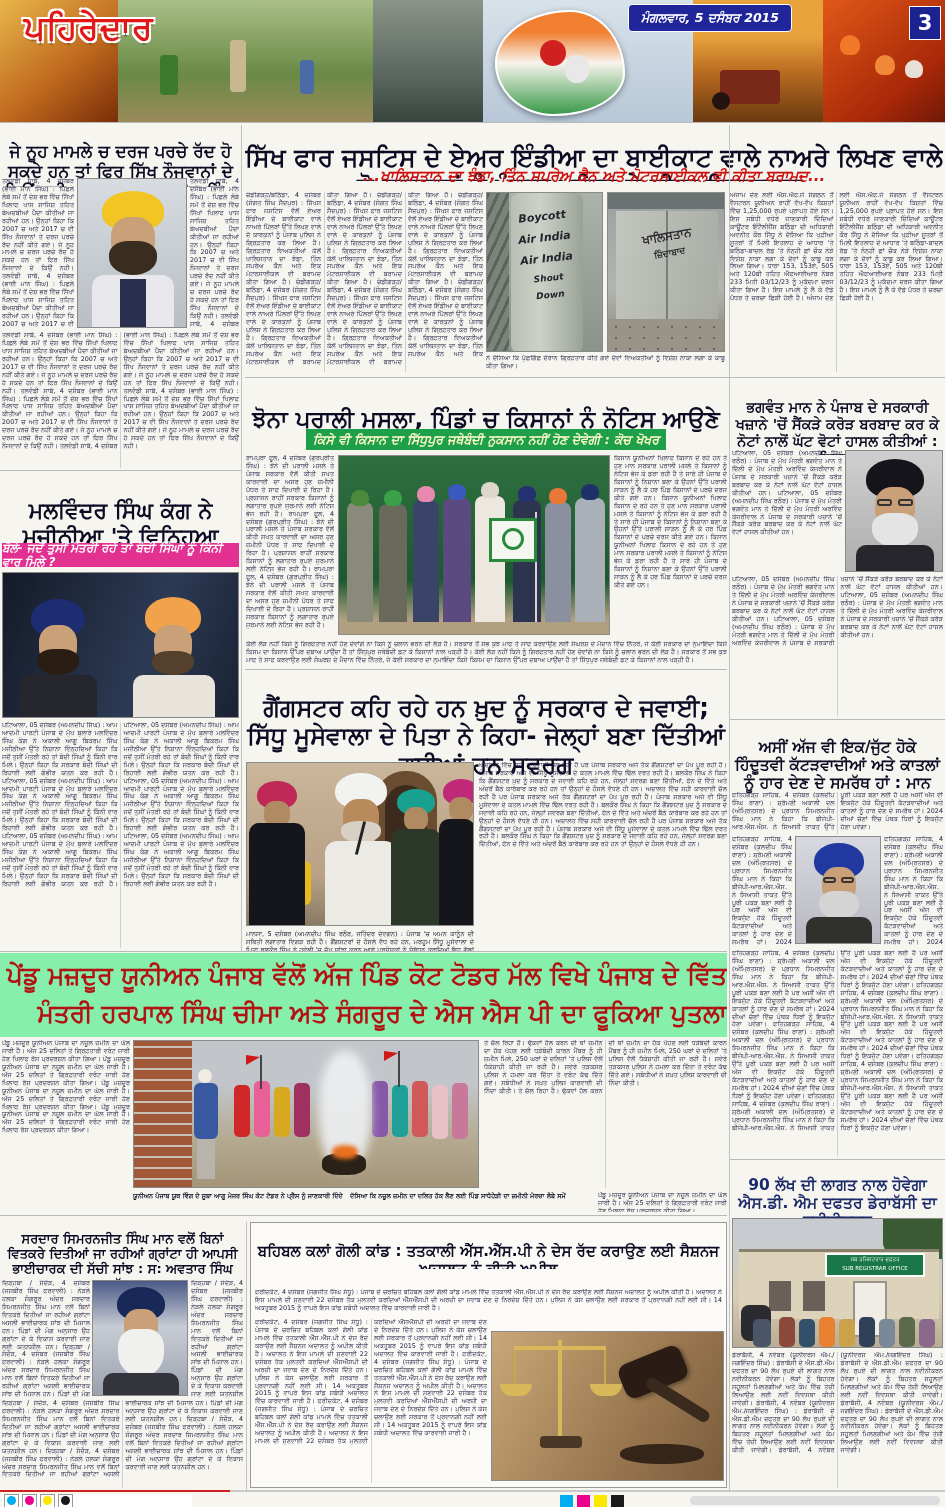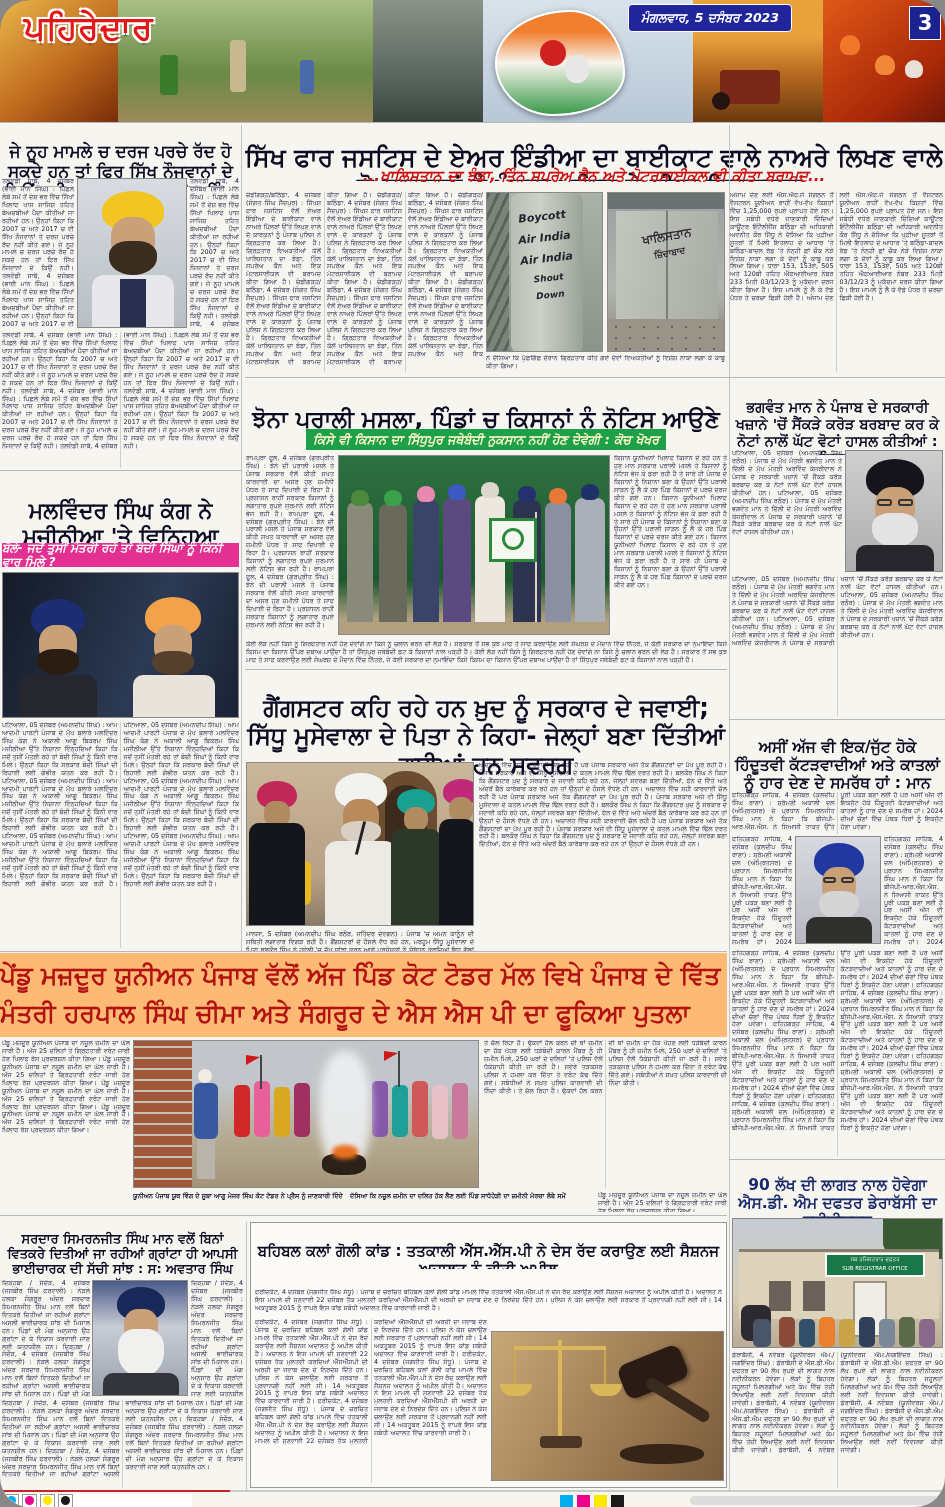--- a/index.html
+++ b/index.html
@@ -1,38 +1,38 @@
 <!DOCTYPE html>
 <html><head>
 <meta charset="utf-8">
 <style>
   html,body{margin:0;padding:0;background:#888;}
   .page{position:relative;width:945px;height:1507px;margin:0 auto;background:#f7f5ef;overflow:hidden;
-        font-family:"DejaVu Sans","Liberation Sans",sans-serif;color:#14143a;border-radius:30px;}
+        font-family:"DejaVu Sans","Liberation Sans",sans-serif;color:#14143a;}
   .abs{position:absolute;box-sizing:border-box;}
   .hl{font-weight:bold;color:#0b0b24;text-align:center;line-height:1.18;overflow:hidden;}
   .body{font-size:6.4px;line-height:1.24;text-align:justify;color:#191940;overflow:hidden;margin:0;
         column-gap:6px;column-rule:1px solid #cfcfcf;word-break:break-word;}
   .cap{font-size:6.4px;font-weight:bold;color:#101028;overflow:hidden;line-height:1.25;text-align:justify;margin:0;}
   .kicker{font-style:italic;font-weight:bold;text-align:center;overflow:hidden;}
   .hline{background:#b9b9b9;height:1px;}
   .vline{background:#c2c2c2;width:1px;}
   .photo{overflow:hidden;border:1px solid #8a8a8a;background:#ccc;}
   .mast-title{font-size:33px;font-weight:bold;color:#e31717;letter-spacing:1px;
      text-shadow:-2px -2px 0 #fff,2px -2px 0 #fff,-2px 2px 0 #fff,2px 2px 0 #fff,0 3px 2px rgba(0,0,0,.45);}
   .mast-punjab{font-size:58px;font-weight:bold;color:#cf1010;
      text-shadow:-3px -3px 0 #fff,3px -3px 0 #fff,-3px 3px 0 #fff,3px 3px 0 #fff,0 4px 3px rgba(0,0,0,.5);}
   .date-box{background:#20269a;border:1px solid #fff;border-radius:4px;color:#fff;
      font-size:12.5px;font-weight:bold;font-style:italic;display:flex;align-items:center;justify-content:center;}
   .page-box{background:#1c2290;border:1px solid #fff;color:#fff;font-size:21px;font-weight:bold;
      display:flex;align-items:center;justify-content:center;}
   .greenbar{background:#1ea04a;color:#fdf8c6;font-size:12.5px;display:flex;align-items:center;justify-content:center;}
   .pinkbar{background:#e23190;color:#fff;font-size:12px;font-weight:bold;display:flex;align-items:center;justify-content:center;font-style:italic;}
   .redbar{background:#e01212;color:#fff;font-size:11.5px;display:flex;align-items:center;justify-content:center;}
-  .banner{background:#fdba74;color:#b31212;font-weight:bold;font-size:25px;text-align:left;line-height:1.5;overflow:hidden;}
+  .banner{background:#86efac;color:#b31212;font-weight:bold;font-size:25px;text-align:right;line-height:1.5;overflow:hidden;}
   .sq{width:13px;height:12px;display:inline-block;margin-right:4px;}
   .dotbox{width:13px;height:12px;border:1px solid #999;background:#fff;display:inline-flex;align-items:center;justify-content:center;margin-right:3px;}
   .dot{width:9px;height:9px;border-radius:50%;display:block;}
   figure{margin:0;}
 </style>
 </head>
 <body>
 
 <div class="page">
 
@@ -49,21 +49,21 @@
     <div class="abs" style="left:565px;top:55px;width:24px;height:28px;background:#e8e8e8;border-radius:45%;"></div>
     <div class="abs" style="left:693px;top:0;width:130px;height:122px;background:linear-gradient(180deg,#e8a23c 30%,#b86a20 60%,#6a3a10);"></div>
     <div class="abs" style="left:720px;top:70px;width:60px;height:34px;background:#7a2818;border-radius:4px;"></div>
     <div class="abs" style="left:712px;top:92px;width:18px;height:18px;background:#241410;border-radius:50%;"></div>
     <div class="abs" style="left:823px;top:0;width:122px;height:122px;background:linear-gradient(140deg,#e05818,#a82808 70%,#701808);"></div>
     <div class="abs" style="left:840px;top:35px;width:20px;height:20px;background:#f07828;border-radius:50% 50% 40% 40%;"></div>
     <div class="abs" style="left:875px;top:55px;width:20px;height:20px;background:#f08838;border-radius:50% 50% 40% 40%;"></div>
     <div class="abs" style="left:905px;top:60px;width:18px;height:18px;background:#e8e0d8;border-radius:50% 50% 40% 40%;"></div>
     <div class="abs mast-title" style="left:24px;top:8px;">ਪਹਿਰੇਦਾਰ</div>
     <div class="abs date-box" style="left:628px;top:4px;width:164px;height:28px;">
-      <span>ਮੰਗਲਵਾਰ, 5 ਦਸੰਬਰ 2023</span>
+      <span>ਮੰਗਲਵਾਰ, 5 ਦਸੰਬਰ 2015</span>
     </div>
     <div class="abs page-box" style="left:909px;top:6px;width:32px;height:34px;">3</div>
   </header>
   <div class="abs hline" style="left:0;top:122px;width:945px;"></div>
 
   <section>
     <h1 class="abs hl" style="left:245px;top:126px;width:698px;height:38px;font-size:25px;">ਸਿੱਖ ਫਾਰ ਜਸਟਿਸ ਦੇ ਏਅਰ ਇੰਡੀਆ ਦਾ ਬਾਈਕਾਟ ਵਾਲੇ ਨਾਅਰੇ ਲਿਖਣ ਵਾਲੇ ਦੋ ਕਾਰਕੁਨਾਂ ਨੂੰ ਪੰਜਾਬ ਪੁਲਿਸ ਨੇ ਕੀਤਾ ਗ੍ਰਿਫ਼ਤਾਰ...</h1>
     <div class="abs kicker" style="left:245px;top:167px;width:698px;height:21px;font-size:15px;color:#cc1111;">...ਖਾਲਿਸਤਾਨ ਦਾ ਝੰਡਾ, ਤਿੰਨ ਸਪਰੇਅ ਕੈਨ ਅਤੇ ਮੋਟਰਸਾਈਕਲ ਵੀ ਕੀਤਾ ਬਰਾਮਦ...</div>
     <p class="abs body" style="left:246px;top:192px;width:237px;height:180px;column-count:3;">ਚੰਡੀਗੜ੍ਹ/ਬਠਿੰਡਾ, 4 ਦਸੰਬਰ (ਸੰਗਤ ਸਿੰਘ ਸੈਦਪੁਰ) : ਸਿੱਖਸ ਫਾਰ ਜਸਟਿਸ ਵੱਲੋਂ ਏਅਰ ਇੰਡੀਆ ਦੇ ਬਾਈਕਾਟ ਵਾਲੇ ਨਾਅਰੇ ਪਿੱਲਰਾਂ ਉੱਤੇ ਲਿਖਣ ਵਾਲੇ ਦੋ ਕਾਰਕੁਨਾਂ ਨੂੰ ਪੰਜਾਬ ਪੁਲਿਸ ਨੇ ਗ੍ਰਿਫ਼ਤਾਰ ਕਰ ਲਿਆ ਹੈ। ਗ੍ਰਿਫ਼ਤਾਰ ਵਿਅਕਤੀਆਂ ਕੋਲੋਂ ਖਾਲਿਸਤਾਨ ਦਾ ਝੰਡਾ, ਤਿੰਨ ਸਪਰੇਅ ਕੈਨ ਅਤੇ ਇਕ ਮੋਟਰਸਾਈਕਲ ਵੀ ਬਰਾਮਦ ਕੀਤਾ ਗਿਆ ਹੈ। ਚੰਡੀਗੜ੍ਹ/ਬਠਿੰਡਾ, 4 ਦਸੰਬਰ (ਸੰਗਤ ਸਿੰਘ ਸੈਦਪੁਰ) : ਸਿੱਖਸ ਫਾਰ ਜਸਟਿਸ ਵੱਲੋਂ ਏਅਰ ਇੰਡੀਆ ਦੇ ਬਾਈਕਾਟ ਵਾਲੇ ਨਾਅਰੇ ਪਿੱਲਰਾਂ ਉੱਤੇ ਲਿਖਣ ਵਾਲੇ ਦੋ ਕਾਰਕੁਨਾਂ ਨੂੰ ਪੰਜਾਬ ਪੁਲਿਸ ਨੇ ਗ੍ਰਿਫ਼ਤਾਰ ਕਰ ਲਿਆ ਹੈ। ਗ੍ਰਿਫ਼ਤਾਰ ਵਿਅਕਤੀਆਂ ਕੋਲੋਂ ਖਾਲਿਸਤਾਨ ਦਾ ਝੰਡਾ, ਤਿੰਨ ਸਪਰੇਅ ਕੈਨ ਅਤੇ ਇਕ ਮੋਟਰਸਾਈਕਲ ਵੀ ਬਰਾਮਦ ਕੀਤਾ ਗਿਆ ਹੈ। ਚੰਡੀਗੜ੍ਹ/ਬਠਿੰਡਾ, 4 ਦਸੰਬਰ (ਸੰਗਤ ਸਿੰਘ ਸੈਦਪੁਰ) : ਸਿੱਖਸ ਫਾਰ ਜਸਟਿਸ ਵੱਲੋਂ ਏਅਰ ਇੰਡੀਆ ਦੇ ਬਾਈਕਾਟ ਵਾਲੇ ਨਾਅਰੇ ਪਿੱਲਰਾਂ ਉੱਤੇ ਲਿਖਣ ਵਾਲੇ ਦੋ ਕਾਰਕੁਨਾਂ ਨੂੰ ਪੰਜਾਬ ਪੁਲਿਸ ਨੇ ਗ੍ਰਿਫ਼ਤਾਰ ਕਰ ਲਿਆ ਹੈ। ਗ੍ਰਿਫ਼ਤਾਰ ਵਿਅਕਤੀਆਂ ਕੋਲੋਂ ਖਾਲਿਸਤਾਨ ਦਾ ਝੰਡਾ, ਤਿੰਨ ਸਪਰੇਅ ਕੈਨ ਅਤੇ ਇਕ ਮੋਟਰਸਾਈਕਲ ਵੀ ਬਰਾਮਦ ਕੀਤਾ ਗਿਆ ਹੈ। ਚੰਡੀਗੜ੍ਹ/ਬਠਿੰਡਾ, 4 ਦਸੰਬਰ (ਸੰਗਤ ਸਿੰਘ ਸੈਦਪੁਰ) : ਸਿੱਖਸ ਫਾਰ ਜਸਟਿਸ ਵੱਲੋਂ ਏਅਰ ਇੰਡੀਆ ਦੇ ਬਾਈਕਾਟ ਵਾਲੇ ਨਾਅਰੇ ਪਿੱਲਰਾਂ ਉੱਤੇ ਲਿਖਣ ਵਾਲੇ ਦੋ ਕਾਰਕੁਨਾਂ ਨੂੰ ਪੰਜਾਬ ਪੁਲਿਸ ਨੇ ਗ੍ਰਿਫ਼ਤਾਰ ਕਰ ਲਿਆ ਹੈ। ਗ੍ਰਿਫ਼ਤਾਰ ਵਿਅਕਤੀਆਂ ਕੋਲੋਂ ਖਾਲਿਸਤਾਨ ਦਾ ਝੰਡਾ, ਤਿੰਨ ਸਪਰੇਅ ਕੈਨ ਅਤੇ ਇਕ ਮੋਟਰਸਾਈਕਲ ਵੀ ਬਰਾਮਦ ਕੀਤਾ ਗਿਆ ਹੈ। ਚੰਡੀਗੜ੍ਹ/ਬਠਿੰਡਾ, 4 ਦਸੰਬਰ (ਸੰਗਤ ਸਿੰਘ ਸੈਦਪੁਰ) : ਸਿੱਖਸ ਫਾਰ ਜਸਟਿਸ ਵੱਲੋਂ ਏਅਰ ਇੰਡੀਆ ਦੇ ਬਾਈਕਾਟ ਵਾਲੇ ਨਾਅਰੇ ਪਿੱਲਰਾਂ ਉੱਤੇ ਲਿਖਣ ਵਾਲੇ ਦੋ ਕਾਰਕੁਨਾਂ ਨੂੰ ਪੰਜਾਬ ਪੁਲਿਸ ਨੇ ਗ੍ਰਿਫ਼ਤਾਰ ਕਰ ਲਿਆ ਹੈ। ਗ੍ਰਿਫ਼ਤਾਰ ਵਿਅਕਤੀਆਂ ਕੋਲੋਂ ਖਾਲਿਸਤਾਨ ਦਾ ਝੰਡਾ, ਤਿੰਨ ਸਪਰੇਅ ਕੈਨ ਅਤੇ ਇਕ ਮੋਟਰਸਾਈਕਲ ਵੀ ਬਰਾਮਦ ਕੀਤਾ ਗਿਆ ਹੈ। ਚੰਡੀਗੜ੍ਹ/ਬਠਿੰਡਾ, 4 ਦਸੰਬਰ (ਸੰਗਤ ਸਿੰਘ ਸੈਦਪੁਰ) : ਸਿੱਖਸ ਫਾਰ ਜਸਟਿਸ ਵੱਲੋਂ ਏਅਰ ਇੰਡੀਆ ਦੇ ਬਾਈਕਾਟ ਵਾਲੇ ਨਾਅਰੇ ਪਿੱਲਰਾਂ ਉੱਤੇ ਲਿਖਣ ਵਾਲੇ ਦੋ ਕਾਰਕੁਨਾਂ ਨੂੰ ਪੰਜਾਬ ਪੁਲਿਸ ਨੇ ਗ੍ਰਿਫ਼ਤਾਰ ਕਰ ਲਿਆ ਹੈ। ਗ੍ਰਿਫ਼ਤਾਰ ਵਿਅਕਤੀਆਂ ਕੋਲੋਂ ਖਾਲਿਸਤਾਨ ਦਾ ਝੰਡਾ, ਤਿੰਨ ਸਪਰੇਅ ਕੈਨ ਅਤੇ ਇਕ ਮੋਟਰਸਾਈਕਲ ਵੀ ਬਰਾਮਦ ਕੀਤਾ ਗਿਆ ਹੈ।</p>
 

